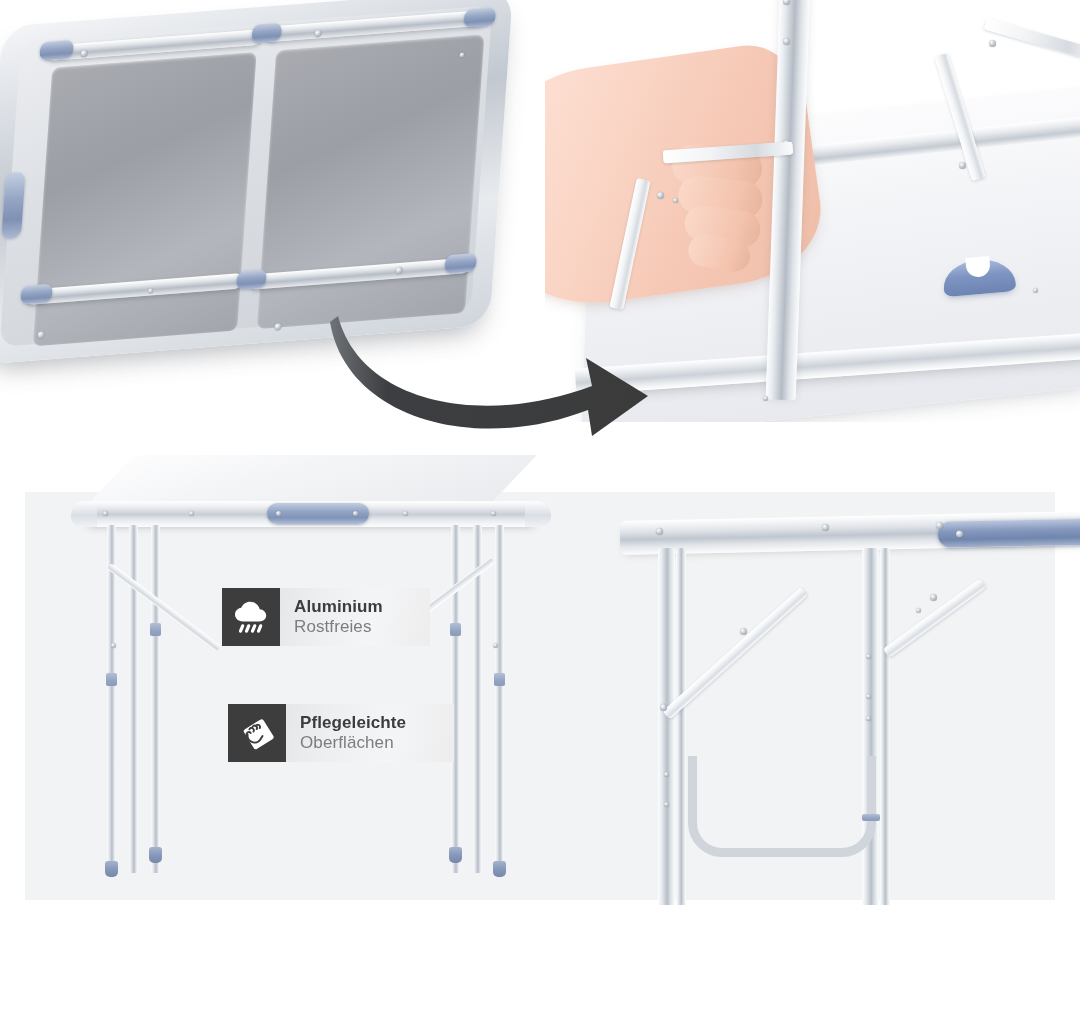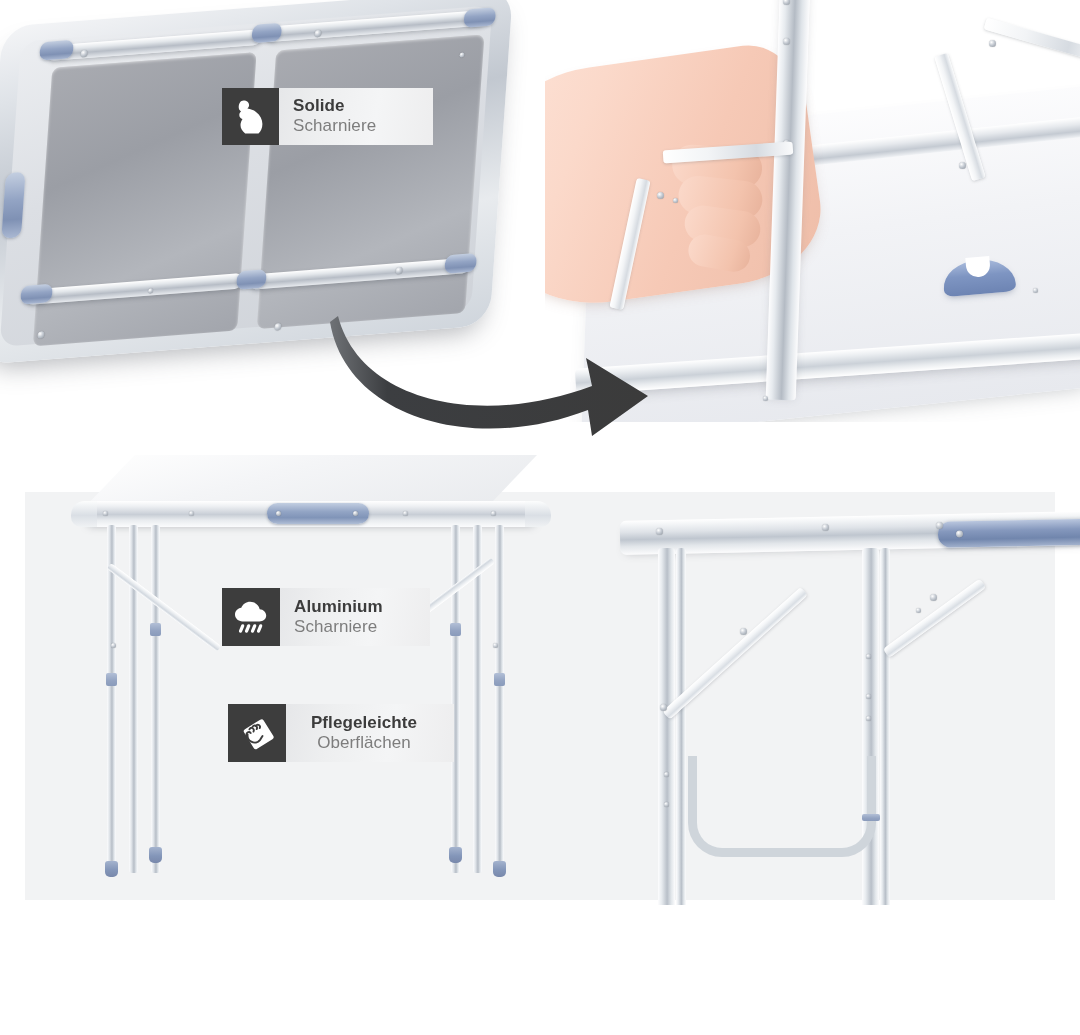--- a/index.html
+++ b/index.html
@@ -106,21 +106,21 @@
   .badge .txt{padding:6px 26px 6px 14px;display:flex;flex-direction:column;justify-content:center;
       background:linear-gradient(100deg,#e6e7e9 0%,#eeeff0 28%,#f4f5f6 62%,#ededee 100%);}
   .badge .t1{font-size:17px;font-weight:bold;color:#3c3c3c;line-height:1.18;letter-spacing:.1px;}
   .badge .t2{font-size:17px;font-weight:normal;color:#7d7d7d;line-height:1.22;letter-spacing:.1px;}
   #badge-hinges{left:222px;top:88px;}
   #badge-hinges .ico{width:57px;height:57px;}
   #badge-hinges .txt{min-width:118px;padding-right:22px;}
   #badge-aluminium{left:222px;top:588px;}
   #badge-aluminium .txt{min-width:110px;}
   #badge-surfaces{left:228px;top:704px;}
-  #badge-surfaces .txt{min-width:128px;text-align:center;}
+  #badge-surfaces .txt{min-width:128px;}
 
   
   #footer{position:absolute;left:0;top:905px;width:1080px;height:130px;background:#ffffff;}
 </style>
 </head>
 <body>
 
 <div class="stage">
 
   <div class="scene" id="photo-folded">
@@ -265,47 +265,36 @@
     <span class="rivet sm" style="left:64px;top:274px;"></span>
     <span class="rivet sm" style="left:64px;top:304px;"></span>
     <span class="rivet sm" style="left:266px;top:156px;"></span>
     <span class="rivet sm" style="left:266px;top:196px;"></span>
     <span class="rivet sm" style="left:266px;top:218px;"></span>
 
     <div class="d-foot" style="left:88px;top:258px;width:170px;height:92px;"></div>
     <div class="tcollar" style="left:262px;top:316px;width:18px;height:7px;"></div>
   </div>
 
-  <div class="badge" id="badge-hinges">
-    <div class="ico">
-      <svg width="34" height="36" viewBox="0 0 34 36">
-        <path fill="#ffffff" d="M9.5 1.5c3.4 0 5.6 1.9 5.6 4.6 0 1.5-.7 2.7-1.7 3.5 3.2.5 6.1 1.5 8.6 3.3 4.2 3 6.4 7.3 6.4 12.2 0 4.3-1.6 7.5-3.9 9.4H11.2c-3.1-2.2-4.7-5.1-4.7-8.4 0-2.3.8-4.3 2-6.2-1.9-.6-3.2-2-3.2-4 0-1.4.6-2.6 1.7-3.5-1.4-.9-2.3-2.3-2.3-4.1C4.7 4.4 6.6 1.5 9.5 1.5z"></path>
-      </svg>
-    </div>
-    <div class="txt">
-      <span class="t1">Solide</span>
-      <span class="t2">Scharniere</span>
-    </div>
-  </div>
 
   <div class="badge" id="badge-aluminium">
     <div class="ico">
       <svg width="40" height="34" viewBox="0 0 40 34">
         <path fill="#ffffff" d="M11.5 21.5C7.4 21.5 4 18.4 4 14.6c0-3.5 2.7-6.4 6.3-6.8C11.6 4.2 15.1 1.7 19.2 1.7c4.7 0 8.6 3.2 9.5 7.5 3.6.2 6.5 3 6.5 6.4 0 3.5-3.1 5.9-6.8 5.9z"></path>
         <g fill="#ffffff">
           <rect x="9" y="24" width="3.2" height="9" rx="1.6" transform="rotate(22 10.6 28.5)"></rect>
           <rect x="15" y="24" width="3.2" height="9" rx="1.6" transform="rotate(22 16.6 28.5)"></rect>
           <rect x="21" y="24" width="3.2" height="9" rx="1.6" transform="rotate(22 22.6 28.5)"></rect>
           <rect x="27" y="24" width="3.2" height="9" rx="1.6" transform="rotate(22 28.6 28.5)"></rect>
         </g>
       </svg>
     </div>
     <div class="txt">
       <span class="t1">Aluminium</span>
-      <span class="t2">Scharniere</span>
+      <span class="t2">Rostfreies</span>
     </div>
   </div>
 
   <div class="badge" id="badge-surfaces">
     <div class="ico">
       <svg width="38" height="38" viewBox="0 0 38 38">
         <rect x="9" y="9" width="23" height="23" rx="2.5" fill="#ffffff" transform="rotate(-32 20 20)"></rect>
         <path fill="none" stroke="#3d3d3d" stroke-width="1.9" stroke-linecap="round" d="M8.8 22.2c-.9-1.6-.3-3.2 1-3.9 1.1-.6 2.2-.2 2.9.7"></path>
         <path fill="none" stroke="#3d3d3d" stroke-width="1.9" stroke-linecap="round" d="M11.4 15.3c.6-1.3 2.1-1.8 3.3-1.1 1.2.7 1.5 2.2.8 3.4"></path>
         <path fill="none" stroke="#3d3d3d" stroke-width="1.9" stroke-linecap="round" d="M14.5 12.9c.6-1.2 2.1-1.7 3.3-1 1.1.6 1.5 2 .9 3.2"></path>

